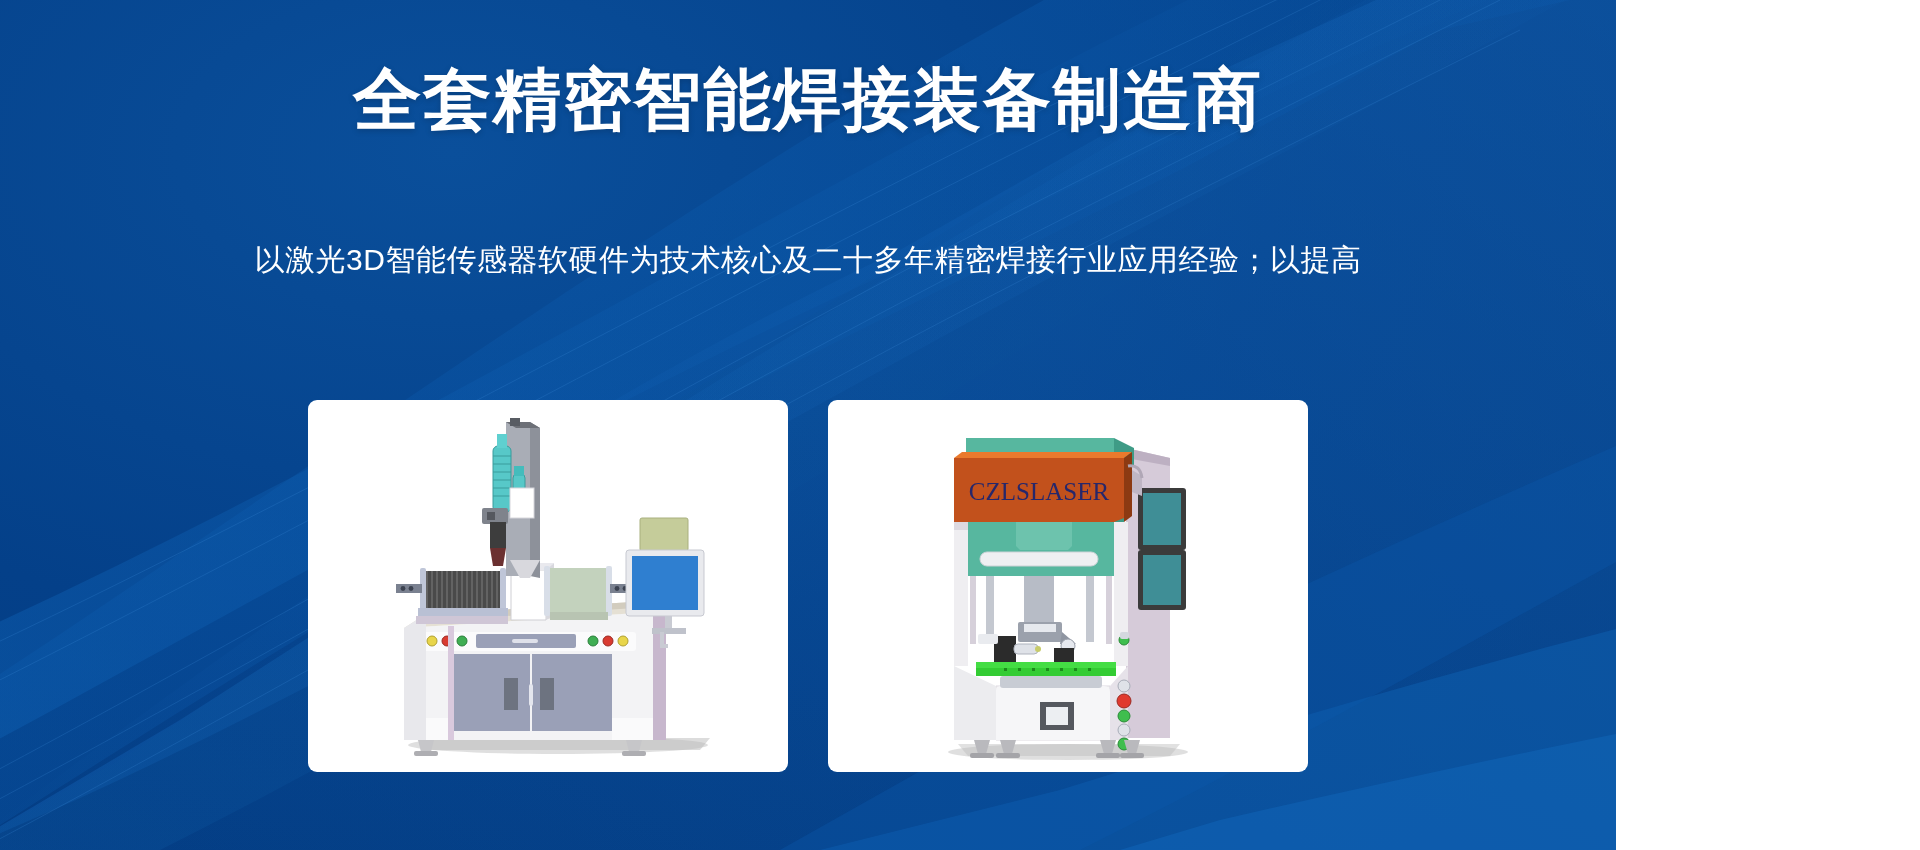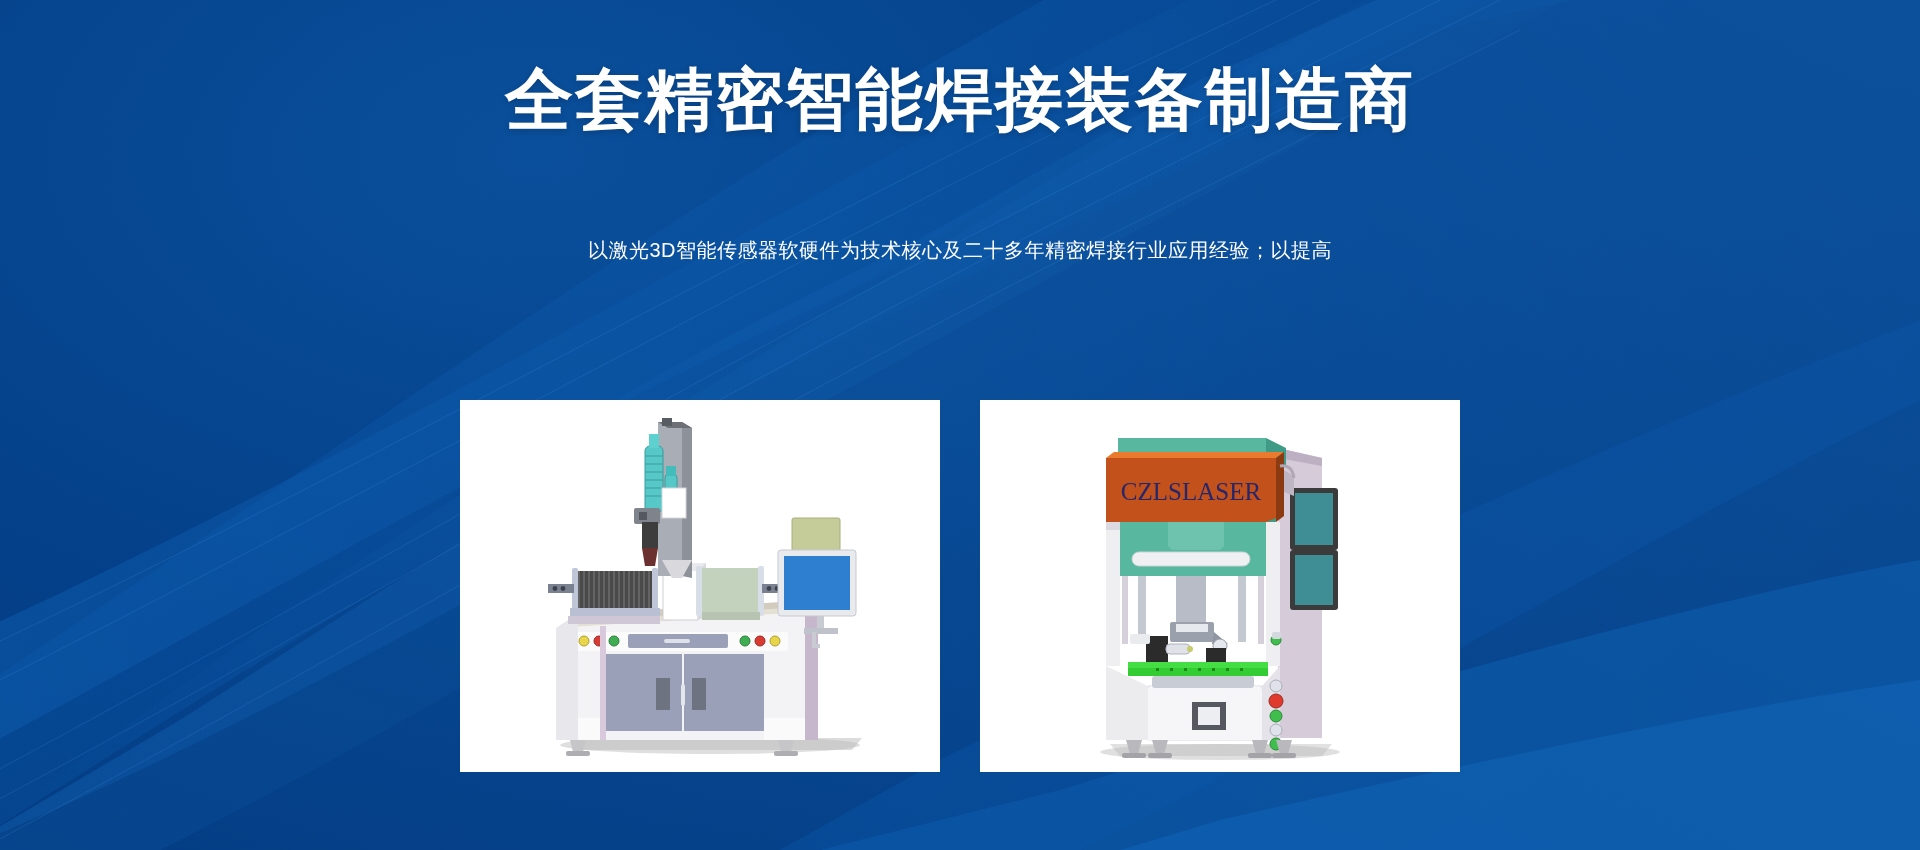--- a/index.html
+++ b/index.html
@@ -3,21 +3,21 @@
 <meta charset="utf-8">
 <style>
   * { margin:0; padding:0; box-sizing:border-box; }
   html, body {
     width:1920px; height:850px;
     overflow:hidden;
     font-family:"Liberation Sans","DejaVu Sans",sans-serif;
   }
   .stage {
     position:relative;
-    width:1920px; height:850px;
+    width:1616px; height:850px;
     background:#be185d;
     overflow:hidden;
   }
   
   .bg-base {
     position:absolute; inset:0;
     background:
       radial-gradient(ellipse 1500px 900px at 28% 18%, #0a4f9b 0%, #044089 55%, #033b80 100%);
   }
   .bg-svg { position:absolute; inset:0; width:1920px; height:850px; display:block; }
@@ -34,25 +34,25 @@
     letter-spacing:2px;
     line-height:1.15;
     text-shadow:0 2px 6px rgba(0,0,0,.18);
     white-space:nowrap;
   }
   
   .subtitle {
     position:absolute;
     left:50%;
     transform:translateX(-50%);
-    top:228px;
+    top:238px;
     width:1200px;
     text-align:center;
     color:#ffffff;
-    font-size:20px;
+    font-size:30px;
     line-height:44px;
     font-weight:400;
     letter-spacing:.5px;
   }
   .subtitle .line { display:block; white-space:nowrap; }
 
   
   .cards {
     position:absolute;
     left:50%;
@@ -61,20 +61,21 @@
     width:1000px;
     display:flex;
     justify-content:space-between;
   }
   .card {
     width:480px;
     height:372px;
     background:#ffffff;
     position:relative;
     overflow:hidden;
+    border-radius:9px;
   }
   .card svg { display:block; width:100%; height:100%; }
 </style>
 </head>
 <body>
 
 <div class="stage">
 
   <div class="bg-base"></div>
 

